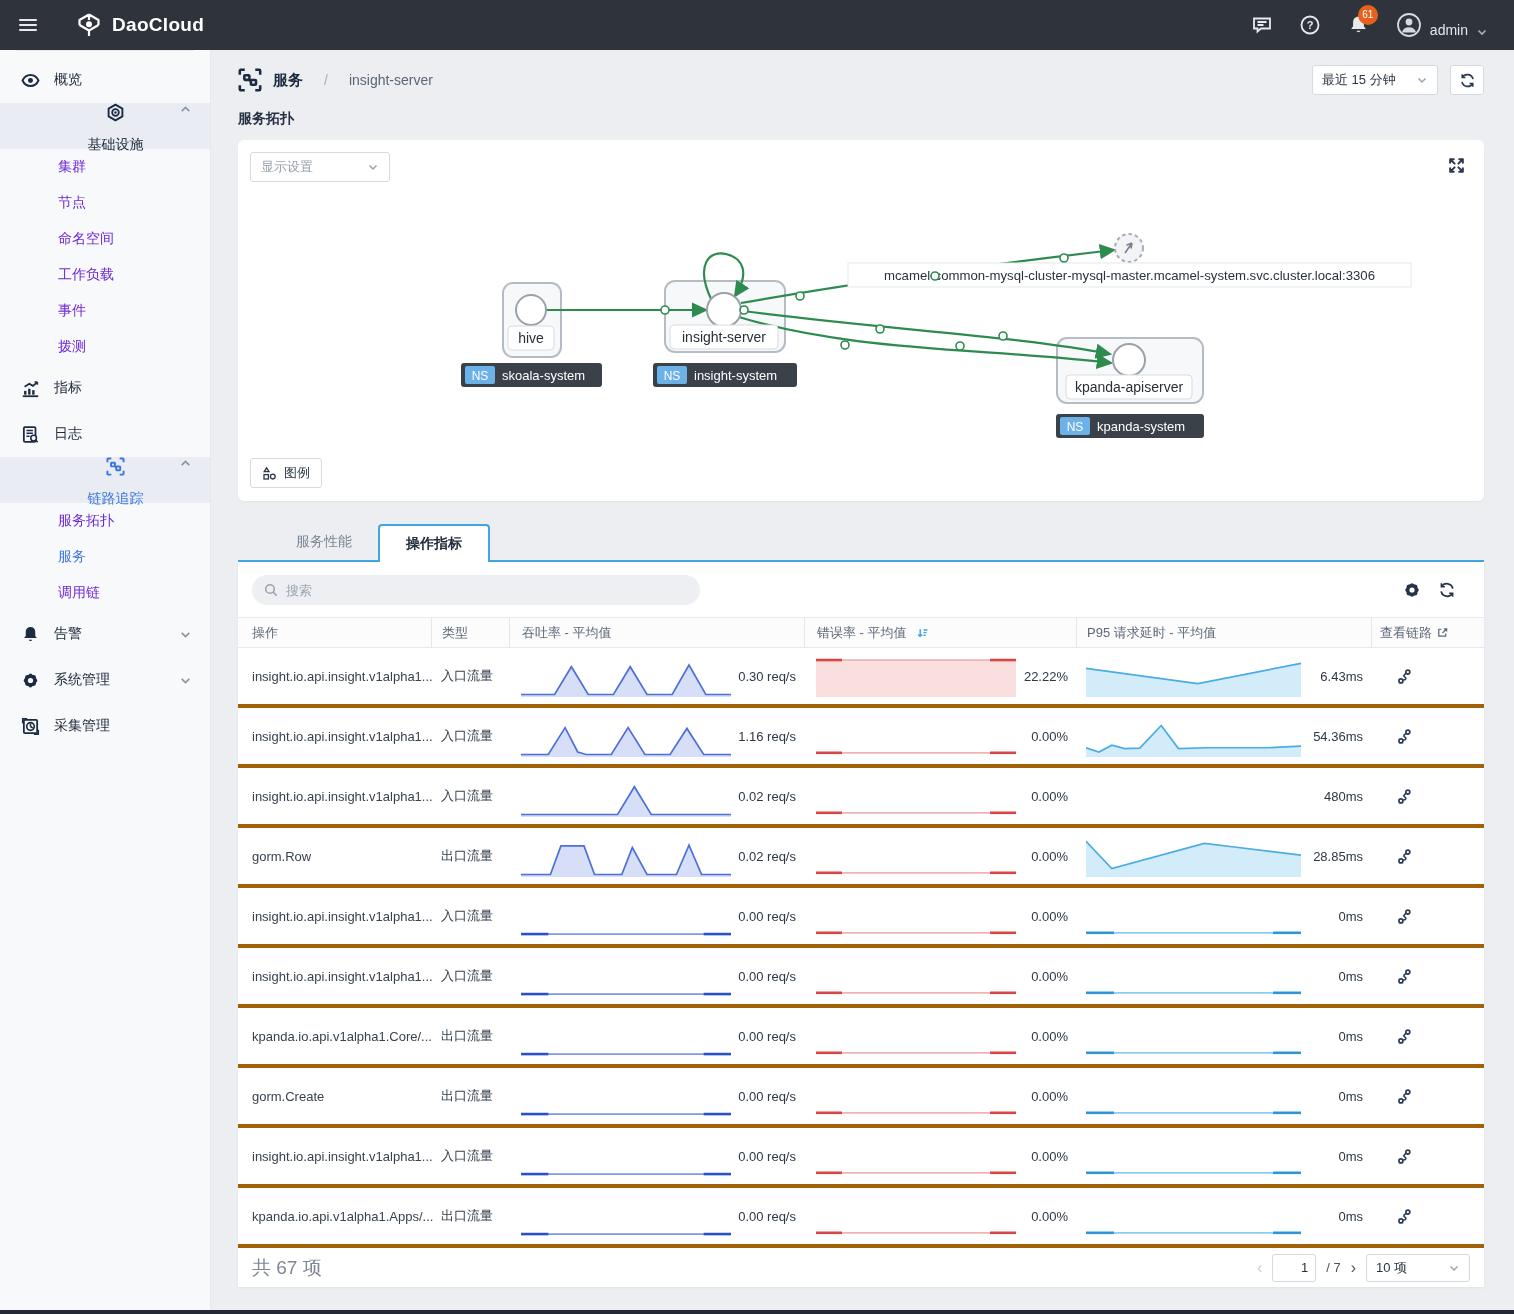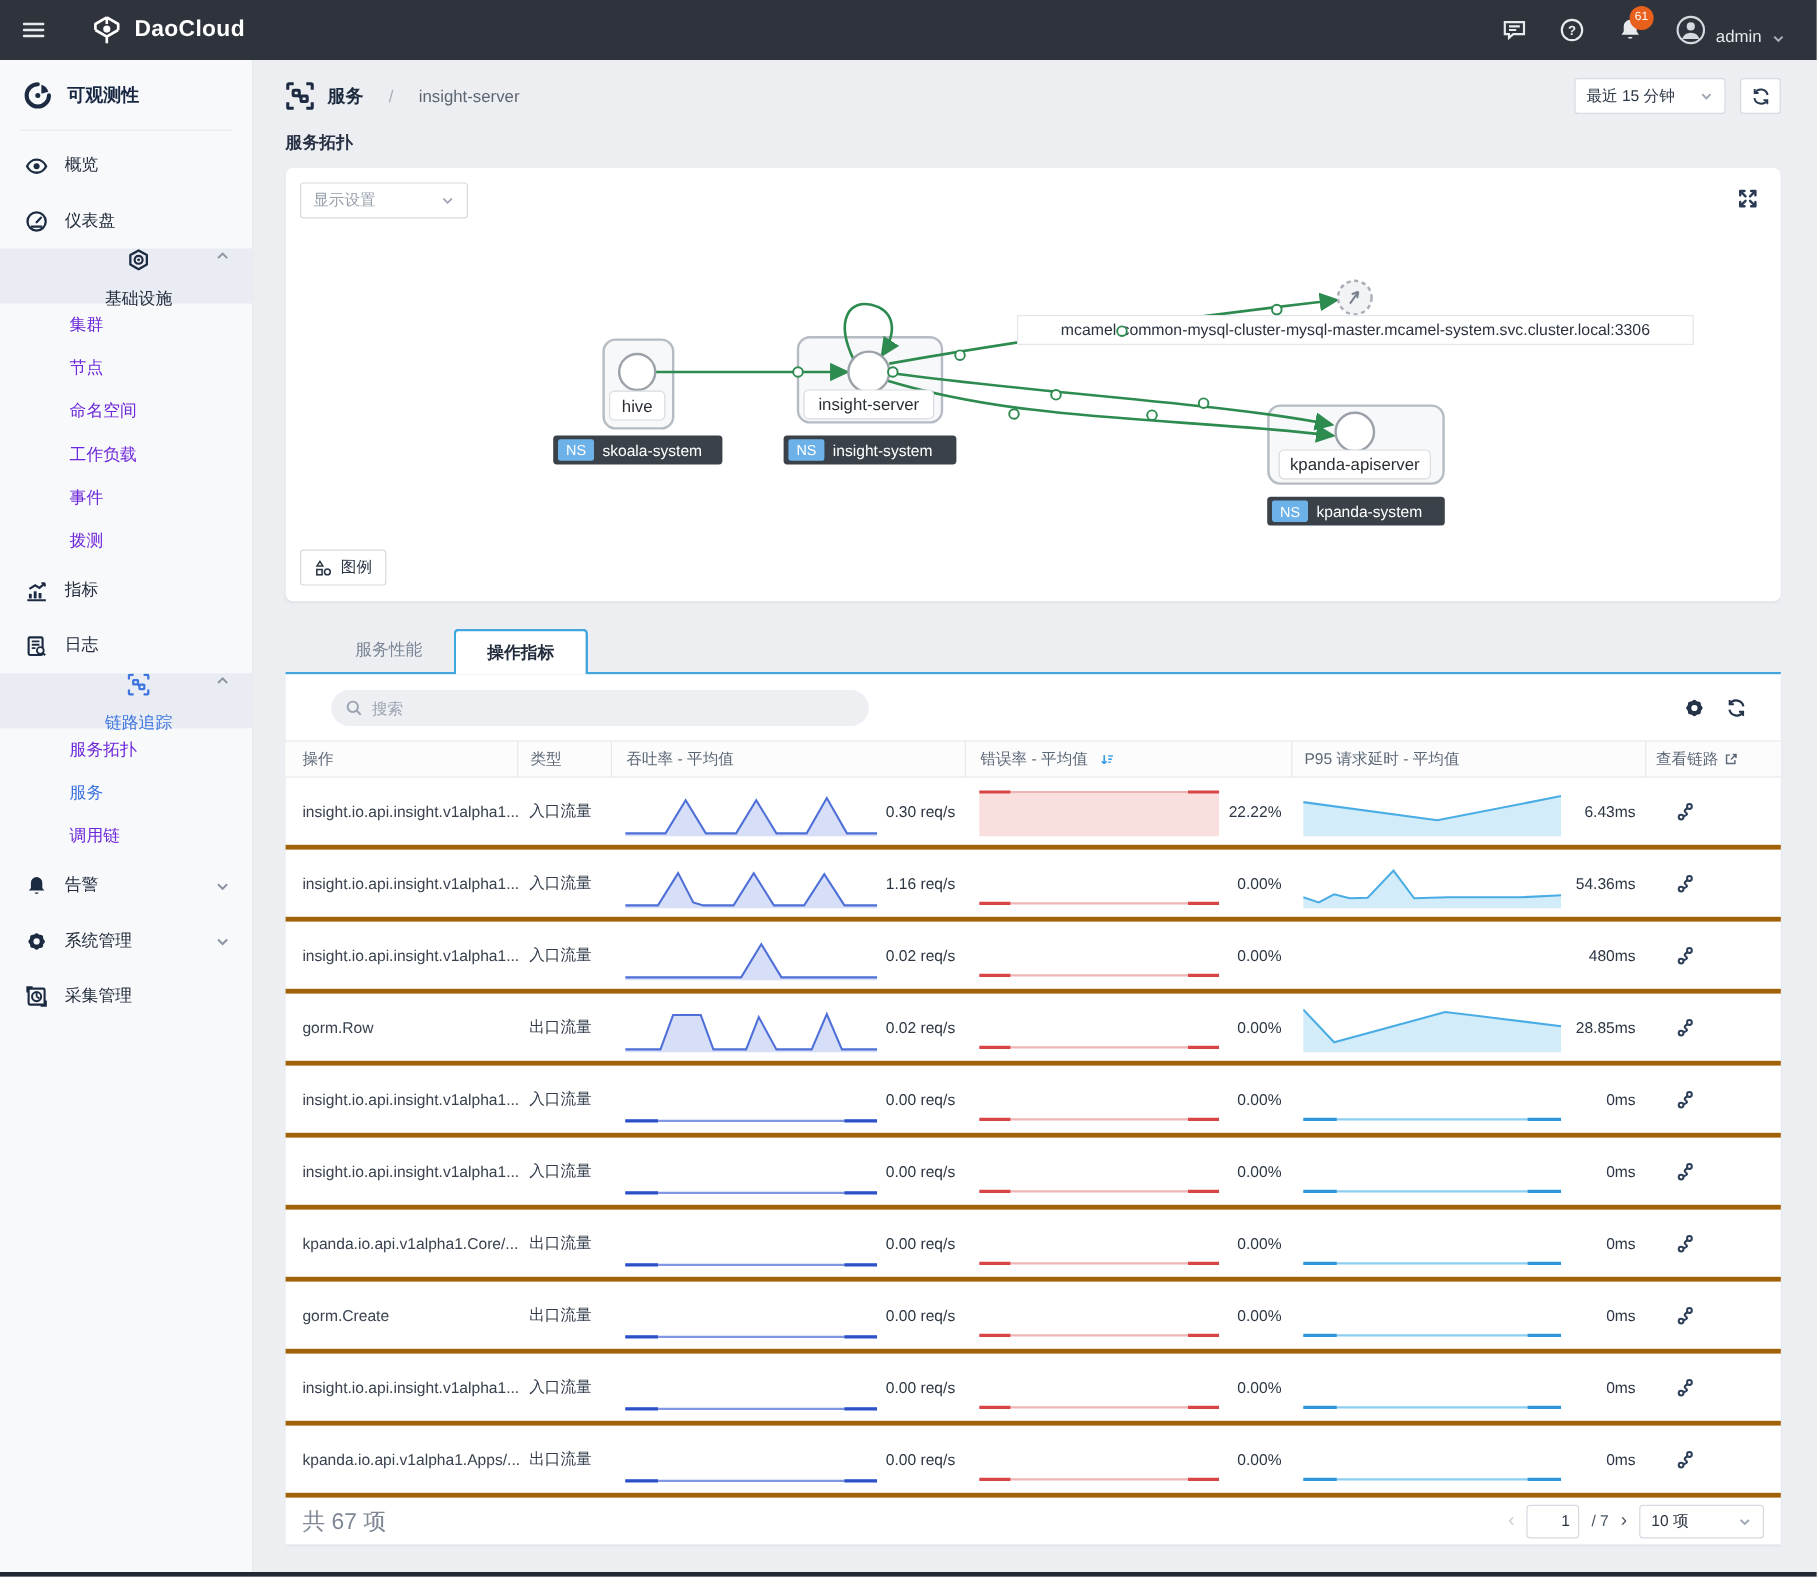--- a/index.html
+++ b/index.html
@@ -53,21 +53,21 @@
   .legend-btn { position:absolute; bottom:13px; left:12px; height:30px; background:#fff; border:1px solid #d6dbe1; border-radius:3px; display:flex; align-items:center; gap:7px; padding:0 11px; font-size:13px; color:#2b3646; cursor:pointer; z-index:5; }
   #topoSvg { position:absolute; inset:0; }
 
   
   .tabbar { display:flex; align-items:flex-end; margin-top:23px; border-bottom:2px solid #41a6e0; padding-left:32px; height:38px; }
   .tab { height:36px; padding:0 26px; display:flex; align-items:center; font-size:14px; color:#7b8595; cursor:pointer; }
   .tab.active { background:#fff; border:2px solid #41a6e0; border-bottom:none; border-radius:4px 4px 0 0; color:#222c3c; font-weight:bold; height:38px; margin-bottom:-2px; }
 
   
   .table-panel { background:#fff; box-shadow:0 1px 2px rgba(31,45,61,.06); }
-  .search-row { display:flex; align-items:center; padding:13px 14px 12px;margin-left:24px; }
+  .search-row { display:flex; align-items:center; padding:13px 14px 12px; }
   .search-box { width:448px; height:30px; background:#edeff3; border-radius:16px; display:flex; align-items:center; padding:0 12px; gap:8px; }
   .search-box input { border:none; outline:none; background:transparent; font-size:13px; color:#49525f; width:100%; font-family:inherit; }
   .search-box input::placeholder { color:#9aa3af; }
   .tbl-actions { margin-left:auto; display:flex; align-items:center; gap:17px; padding-right:14px; color:#253349; }
   .tbl-actions > div { cursor:pointer; display:flex; }
 
   .thead { display:flex; align-items:stretch; height:31px; border-top:1px solid #e8eaee; border-bottom:1px solid #e8eaee; background:#fcfcfd; }
   .th { display:flex; align-items:center; font-size:13px; color:#5d6877; }
   .th + .th { border-left:1px solid #e4e7eb; }
   .c-op { width:193px; padding-left:14px; }
@@ -150,50 +150,30 @@
       </span>
       <span class="uname">admin</span>
       <svg width="12" height="12" viewBox="0 0 12 12" fill="none" stroke="#aab1bb" stroke-width="1.6">
           <path d="M2.5 4.5 6 8l3.5-3.5"></path>
         </svg>
     </div>
   </div>
 </div>
 
 <div class="sidebar">
-  <div class="sb-title">
-    <span>
-      <svg width="23" height="23" viewBox="0 0 23 23">
-          <path d="M11.5 2.2 A9.3 9.3 0 1 0 20.8 11.5" fill="none" stroke="#1d2b42" stroke-width="3.4" stroke-linecap="round"></path>
-          <path d="M14.5 2.7 a9.3 9.3 0 0 1 5.8 5.8 l-5.8 1.6 z" fill="#1d2b42"></path>
-          <circle cx="11.5" cy="11.5" r="2.1" fill="#1d2b42"></circle>
-        </svg>
-    </span>
-    <span>可观测性</span>
-  </div>
   <div class="sb-divider"></div>
   <div id="sbItems">
       <div class="sb-item">
         <span>
           <svg width="19" height="19" viewBox="0 0 16 16">
             <path d="M8 3.4C4.7 3.4 2.2 6 1.3 8 2.2 10 4.7 12.6 8 12.6S13.8 10 14.7 8C13.8 6 11.3 3.4 8 3.4z" fill="none" stroke="#1d2b42" stroke-width="1.6"></path>
             <circle cx="8" cy="8" r="2.1" fill="#1d2b42"></circle>
           </svg>
         </span>
         <span class="sb-label">概览</span>
-      </div>
-      <div class="sb-item">
-        <span>
-          <svg width="19" height="19" viewBox="0 0 16 16">
-            <circle cx="8" cy="8" r="6.4" fill="none" stroke="#1d2b42" stroke-width="1.6"></circle>
-            <path d="M8 8.6 11 5.4" stroke="#1d2b42" stroke-width="1.6" stroke-linecap="round"></path>
-            <path d="M4 11.6h8" stroke="#1d2b42" stroke-width="1.6"></path>
-          </svg>
-        </span>
-        <span class="sb-label">仪表盘</span>
       </div>
       <div class="sb-item hl">
         <span>
           <svg width="19" height="19" viewBox="0 0 16 16">
             <path d="M8 1.4 13.8 4.7v6.6L8 14.6 2.2 11.3V4.7z" fill="none" stroke="#1d2b42" stroke-width="1.6" stroke-linejoin="round"></path>
             <circle cx="8" cy="8" r="2.8" fill="none" stroke="#1d2b42" stroke-width="1.5"></circle>
             <circle cx="8" cy="8" r="1" fill="#1d2b42"></circle>
           </svg>
         </span>
         <span class="sb-label">基础设施</span>

